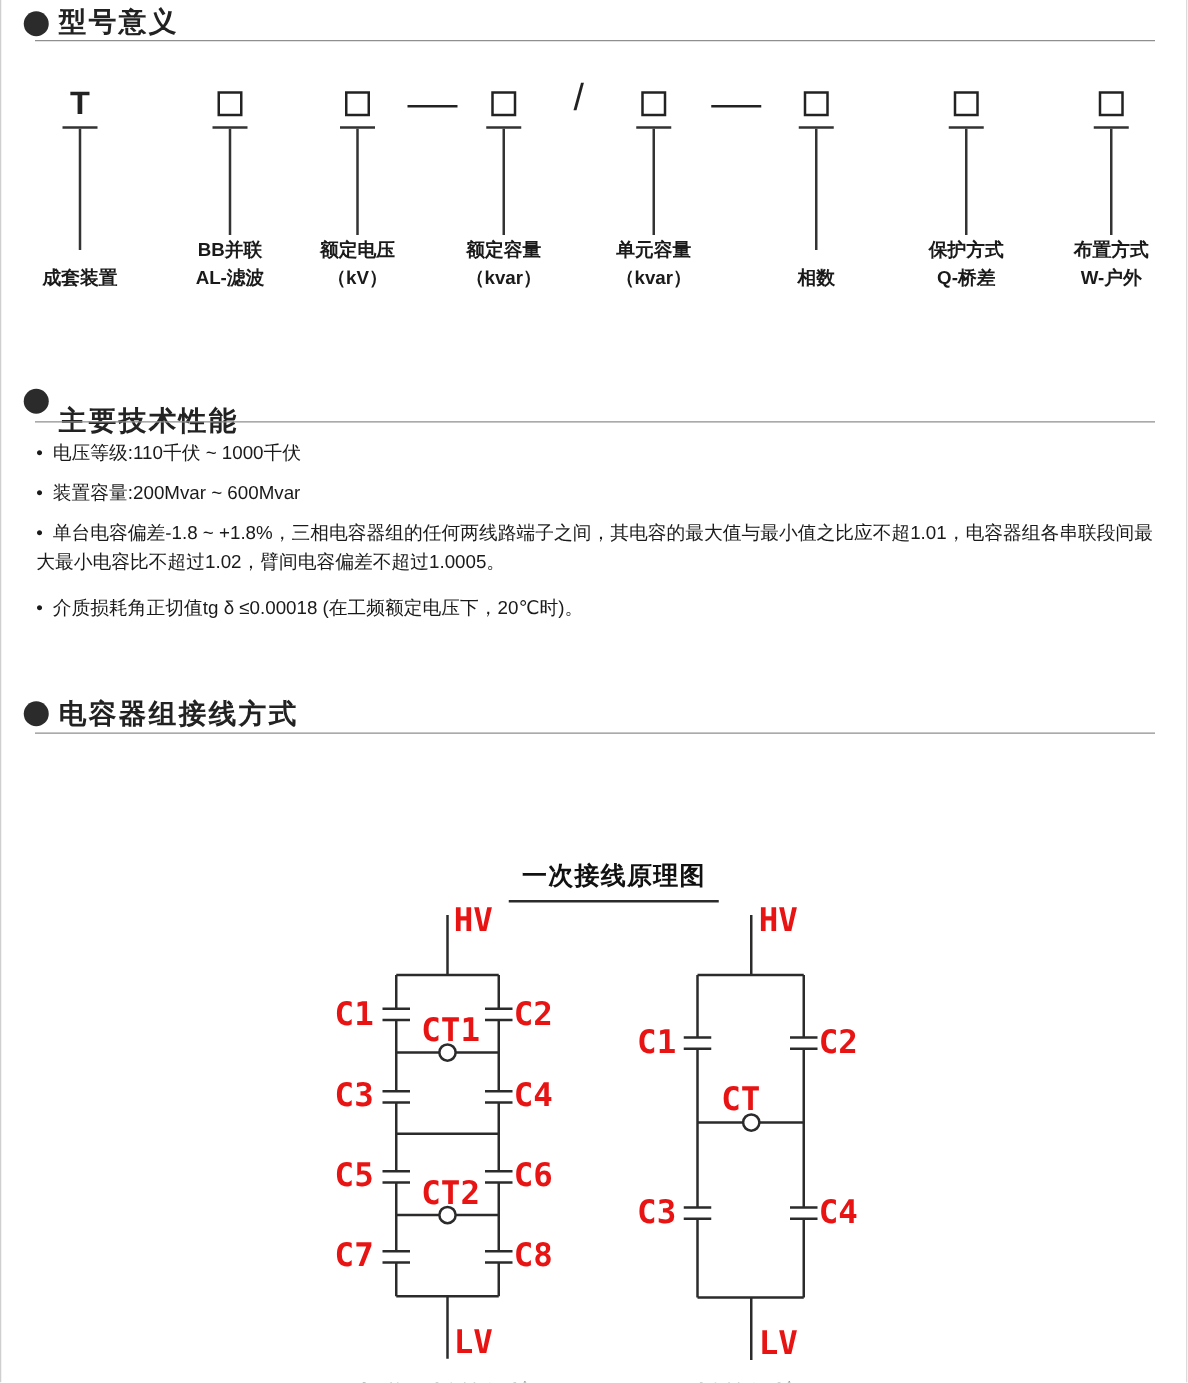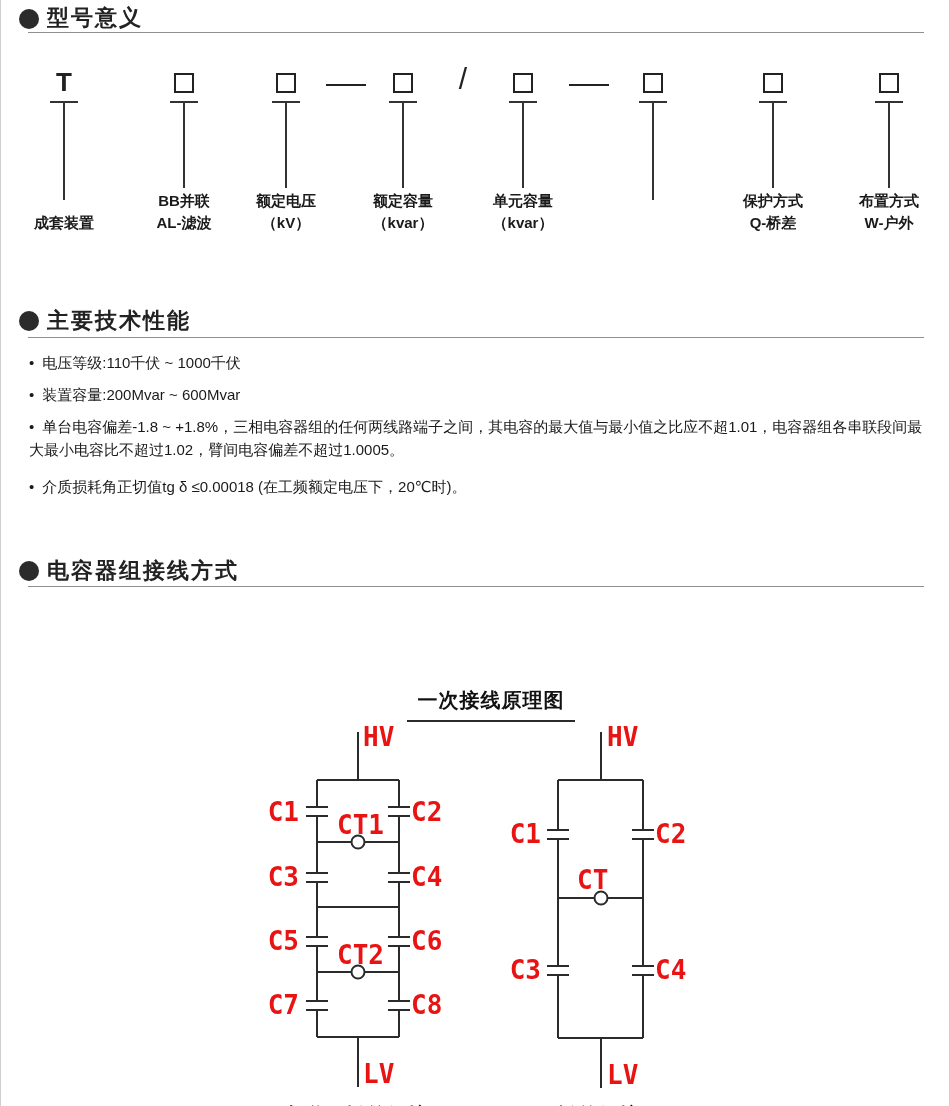--- a/index.html
+++ b/index.html
@@ -96,20 +96,24 @@
     <div class="mlabels">
         <div class="ml">单元容量</div>
         <div class="ml">（kvar）</div>
       </div>
   </div>
   <div class="sep-dash" style="left:568px"></div>
   <div class="mcol long" style="left:597px">
     <div class="sym-box"></div>
     <div class="tbar"></div>
     <div class="vline"></div>
+    <div class="mlabels">
+        <div class="ml"></div>
+        <div class="ml">相数</div>
+      </div>
   </div>
   <div class="mcol" style="left:717px">
     <div class="sym-box"></div>
     <div class="tbar"></div>
     <div class="vline"></div>
     <div class="mlabels">
         <div class="ml">保护方式</div>
         <div class="ml">Q-桥差</div>
       </div>
   </div>
@@ -117,21 +121,21 @@
     <div class="sym-box"></div>
     <div class="tbar"></div>
     <div class="vline"></div>
     <div class="mlabels">
         <div class="ml">布置方式</div>
         <div class="ml">W-户外</div>
       </div>
   </div>
 
   <span class="sec-bullet" style="top:311px"></span>
-  <div class="sec-title" style="top:306px">主要技术性能</div>
+  <div class="sec-title" style="top:322px">主要技术性能</div>
   <div class="sec-rule" style="top:337px"></div>
 
   <div class="perf-list">
     <div class="perf-item"><span class="perf-bullet">•</span><span>电压等级:110千伏 ~ 1000千伏</span></div>
     <div class="perf-item"><span class="perf-bullet">•</span><span>装置容量:200Mvar ~ 600Mvar</span></div>
     <div class="perf-item wide"><span class="perf-bullet">•</span><span>单台电容偏差-1.8 ~ +1.8%，三相电容器组的任何两线路端子之间，其电容的最大值与最小值之比应不超1.01，电容器组各串联段间最大最小电容比不超过1.02，臂间电容偏差不超过1.0005。</span></div>
     <div class="perf-item"><span class="perf-bullet">•</span><span>介质损耗角正切值tg δ ≤0.00018 (在工频额定电压下，20℃时)。</span></div>
   </div>
 
   <span class="sec-bullet" style="top:561px"></span>

